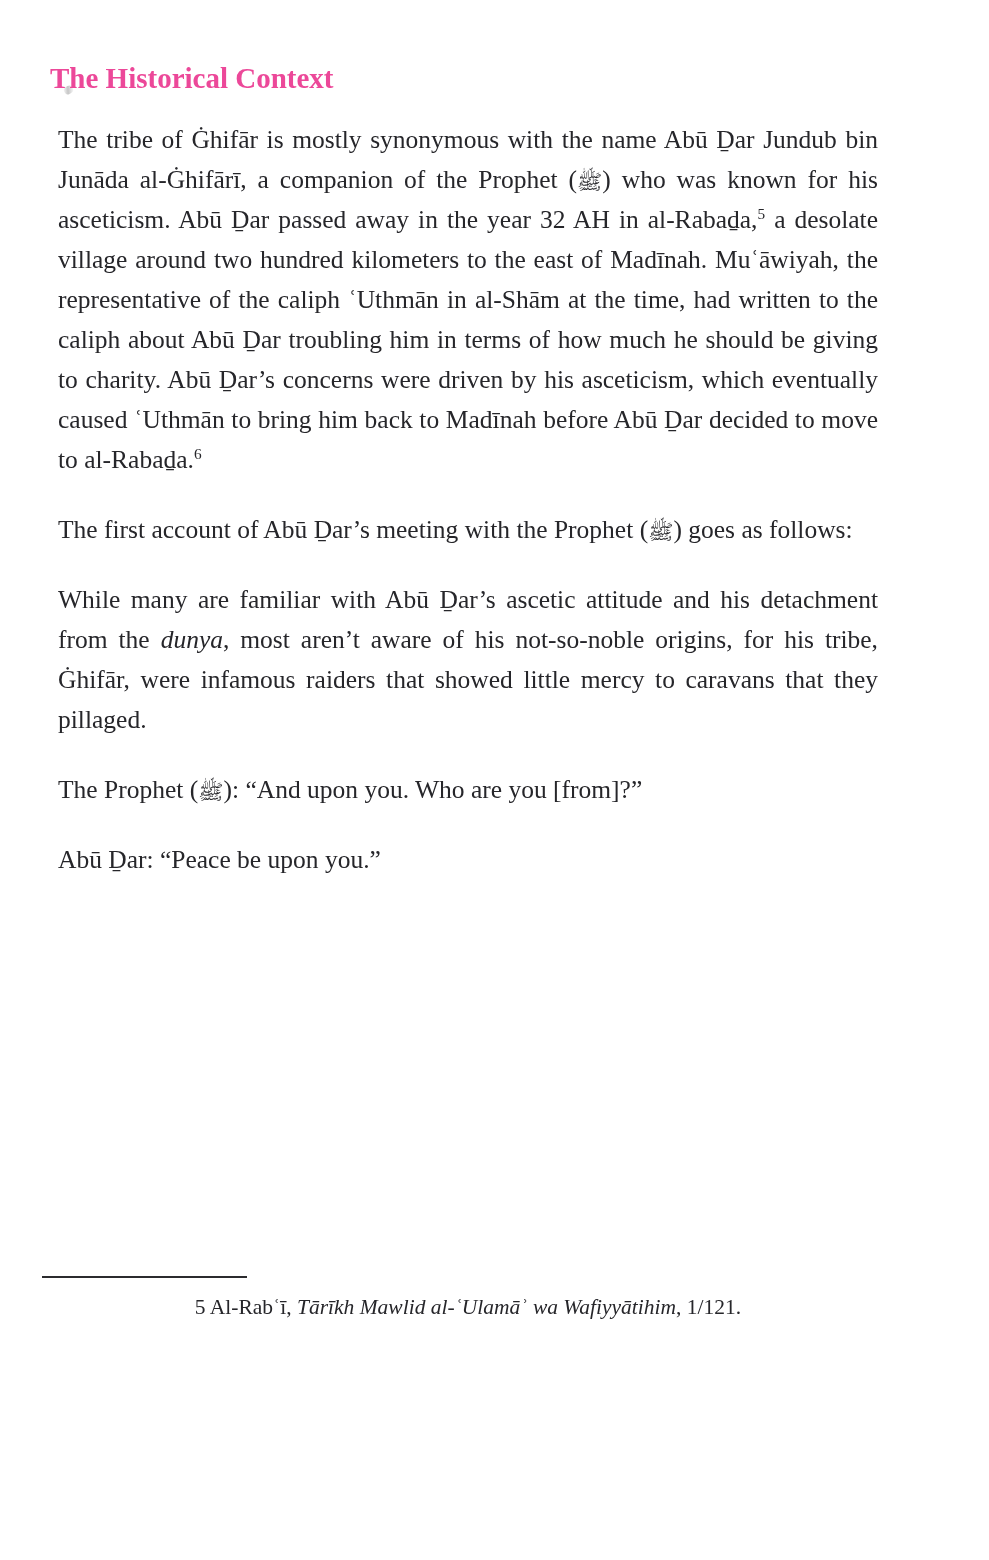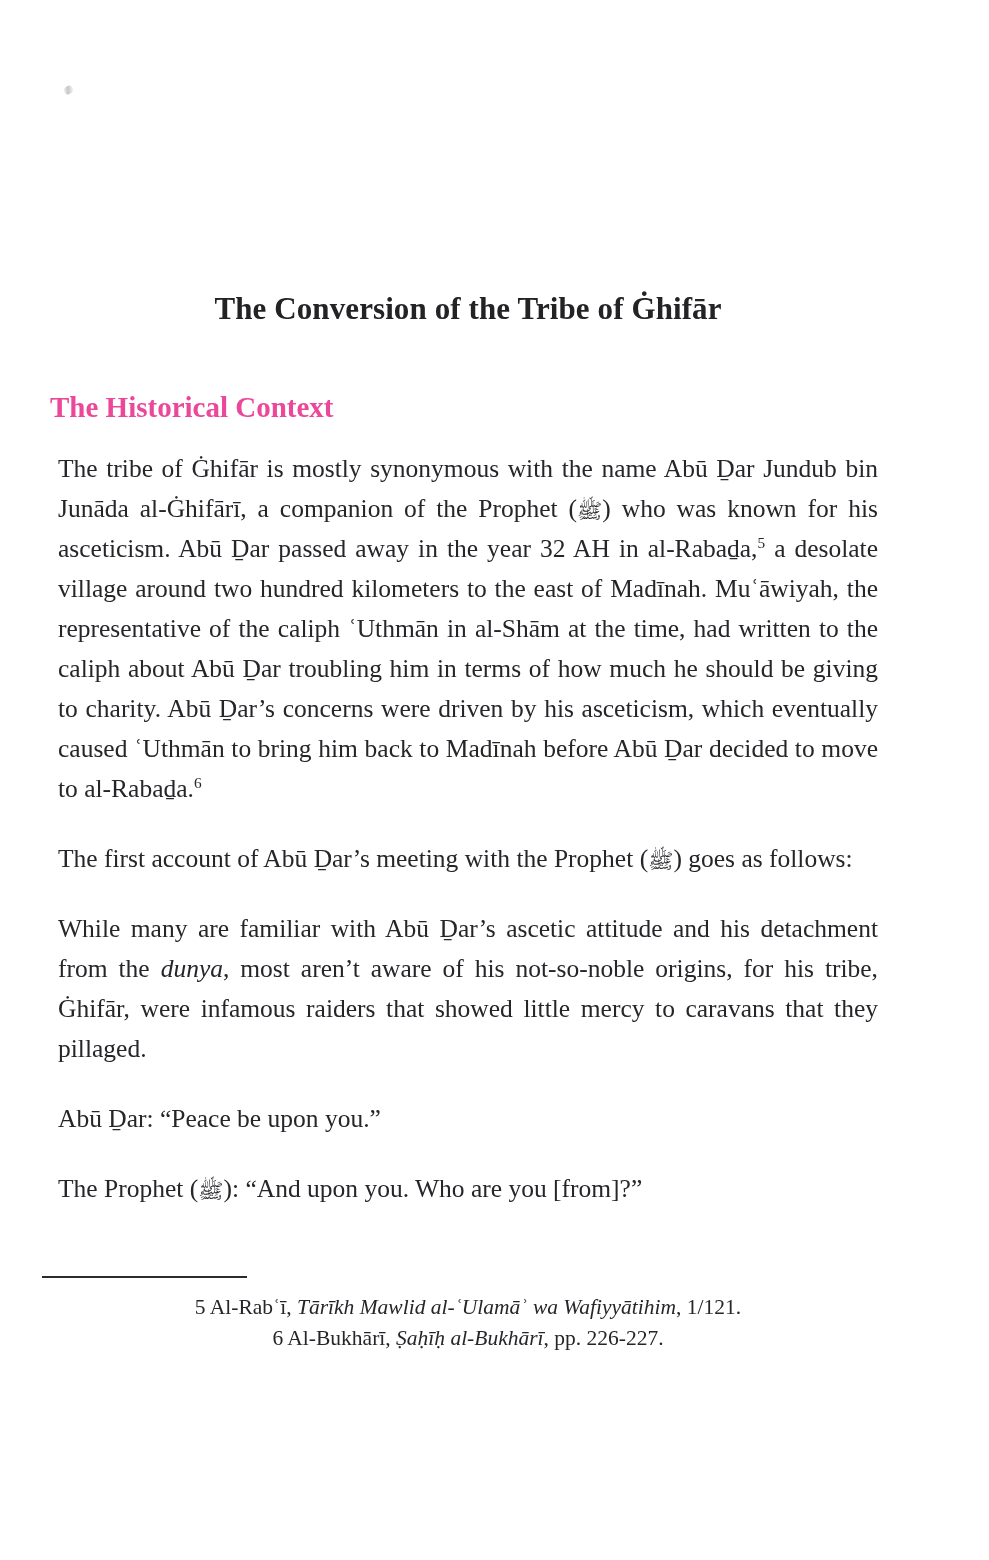--- a/index.html
+++ b/index.html
@@ -126,51 +126,47 @@
 </style>
 </head>
 <body>
 
 <div class="page">
 
   <div class="scan-speck"></div>
 
   <div class="content">
 
-    <h1 class="chapter-title">The Conversion of the Tribe of Ġhifār</h1>
 
     <h2 class="section-heading">The Historical Context</h2>
 
     <p class="body-text first">
       <span>The tribe of Ġhifār is mostly synonymous with the name Abū Ḏar Jundub bin Junāda al-Ġhifārī, a companion of the Prophet (</span><span class="salla">ﷺ</span><span>) who was known for his asceticism. Abū Ḏar passed away in the year 32 AH in al-Rabaḏa,</span><sup class="fn-ref">5</sup><span> a desolate village around two hundred kilometers to the east of Madīnah. Muʿāwiyah, the representative of the caliph ʿUthmān in al-Shām at the time, had written to the caliph about Abū Ḏar troubling him in terms of how much he should be giving to charity. Abū Ḏar’s concerns were driven by his asceticism, which eventually caused ʿUthmān to bring him back to Madīnah before Abū Ḏar decided to move to al-Rabaḏa.</span><sup class="fn-ref">6</sup>
     </p>
 
     <p class="body-text gap">
       <span>The first account of Abū Ḏar’s meeting with the Prophet (</span><span class="salla">ﷺ</span><span>) goes as follows:</span>
     </p>
 
     <p class="body-text gap">
       <span>While many are familiar with Abū Ḏar’s ascetic attitude and his detachment from the </span><span class="italic">dunya</span><span>, most aren’t aware of his not-so-noble origins, for his tribe, Ġhifār, were infamous raiders that showed little mercy to caravans that they pillaged.</span>
     </p>
 
     <p class="body-text gap nojust">
-      <span>Abū Ḏar: “Peace be upon you.”</span>
+      <span>The Prophet (</span><span class="salla">ﷺ</span><span>): “And upon you. Who are you [from]?”</span>
     </p>
 
     <p class="body-text gap nojust">
-      <span>The Prophet (</span><span class="salla">ﷺ</span><span>): “And upon you. Who are you [from]?”</span>
+      <span>Abū Ḏar: “Peace be upon you.”</span>
     </p>
 
   </div>
 
   <div class="footnotes">
     <div class="footnote-rule"></div>
 
     <p class="footnote">
       <span>5 Al-Rabʿī, </span><span class="italic">Tārīkh Mawlid al-ʿUlamāʾ wa Wafiyyātihim</span><span>, 1/121.</span>
     </p>
 
-    <p class="footnote">
-      <span>6 Al-Bukhārī, </span><span class="italic">Ṣaḥīḥ al-Bukhārī</span><span>, pp. 226-227.</span>
-    </p>
   </div>
 
 </div>
 
 </body></html>

